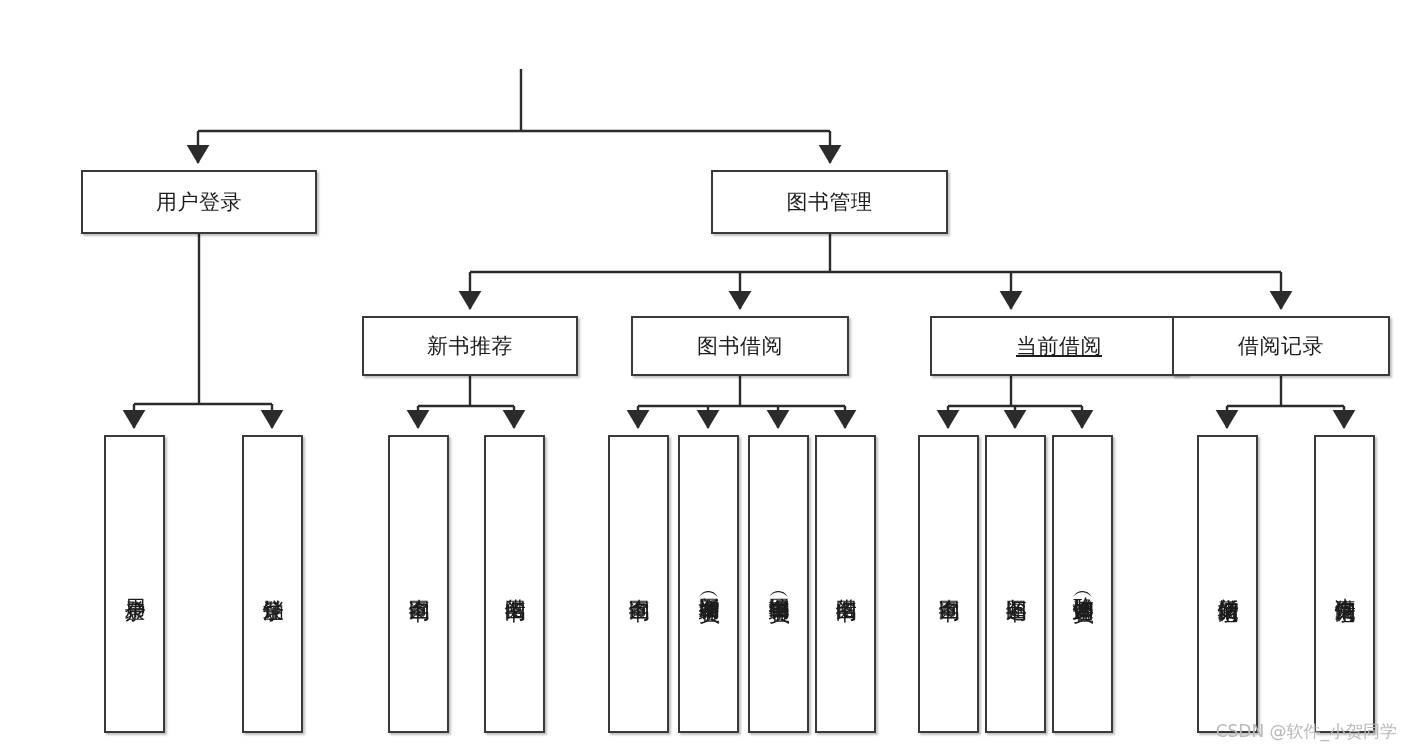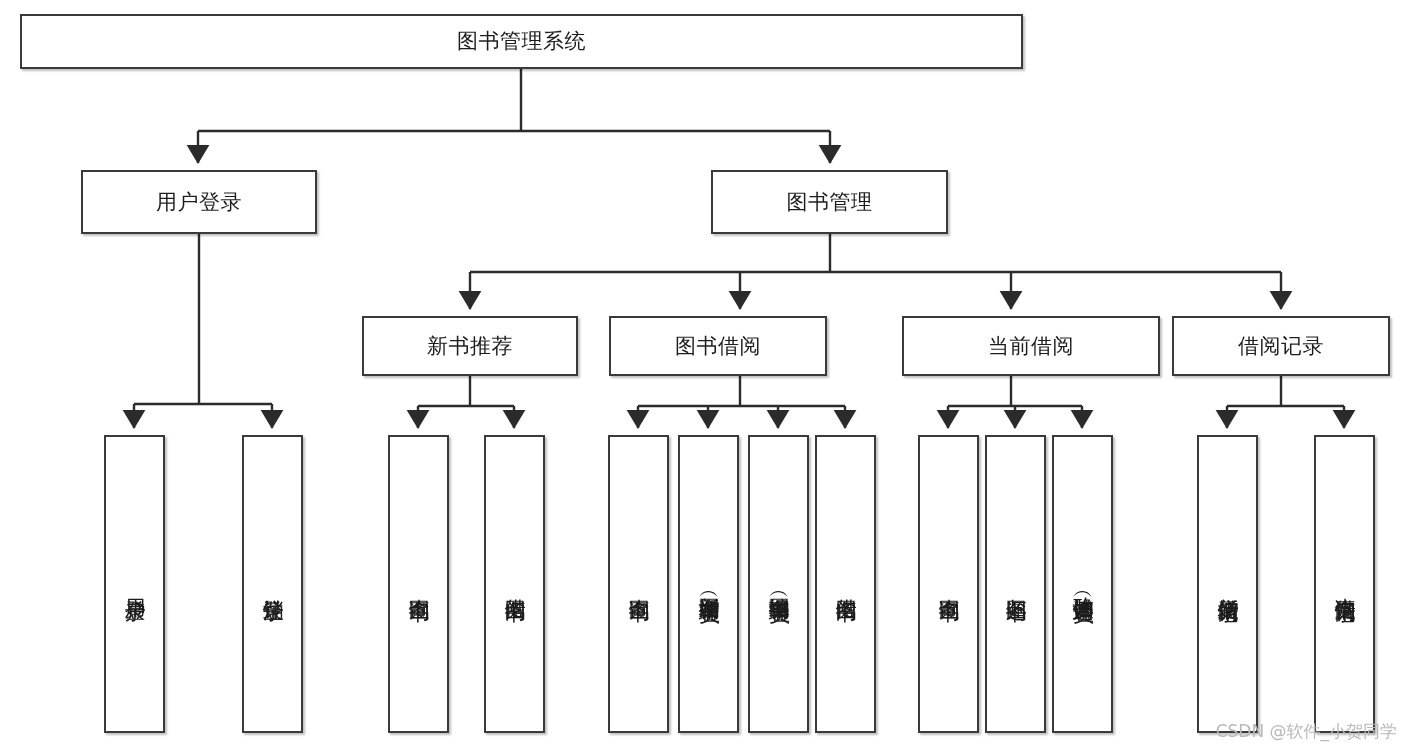--- a/index.html
+++ b/index.html
@@ -118,38 +118,35 @@
       <path d="M 1015 406 L 1015 428" marker-end="url(#arrow)"></path>
       <path d="M 1082 406 L 1082 428" marker-end="url(#arrow)"></path>
 
       <path d="M 1281 376 L 1281 406"></path>
       <path d="M 1227 406 L 1344 406"></path>
       <path d="M 1227 406 L 1227 428" marker-end="url(#arrow)"></path>
       <path d="M 1344 406 L 1344 428" marker-end="url(#arrow)"></path>
     </g>
   </svg>
 
-  <div class="node" style="left:20px; top:14px; width:1003px; height:55px;">
-    <span class="label">图书管理系统</span>
-  </div>
 
   <div class="node" style="left:81px; top:170px; width:236px; height:64px;">
     <span class="label">用户登录</span>
   </div>
   <div class="node" style="left:362px; top:316px; width:216px; height:60px;">
     <span class="label">新书推荐</span>
   </div>
 
   <div class="node" style="left:711px; top:170px; width:237px; height:64px;">
     <span class="label">图书管理</span>
   </div>
-  <div class="node" style="left:609px; top:316px; width:218px; height:60px;">
+  <div class="node" style="left:631px; top:316px; width:218px; height:60px;">
     <span class="label">图书借阅</span>
   </div>
-  <div class="node" style="left:902px; top:316px; width:258px; height:60px;">
+  <div class="node" style="left:930px; top:316px; width:258px; height:60px;text-decoration:underline;">
     <span class="label">当前借阅</span>
   </div>
   <div class="node" style="left:1172px; top:316px; width:218px; height:60px;">
     <span class="label">借阅记录</span>
   </div>
 
   <div class="node leaf" style="left:104px; top:435px; width:61px; height:298px;">
     <span class="label">用户登录</span>
   </div>
   <div class="node leaf" style="left:242px; top:435px; width:61px; height:298px;">

